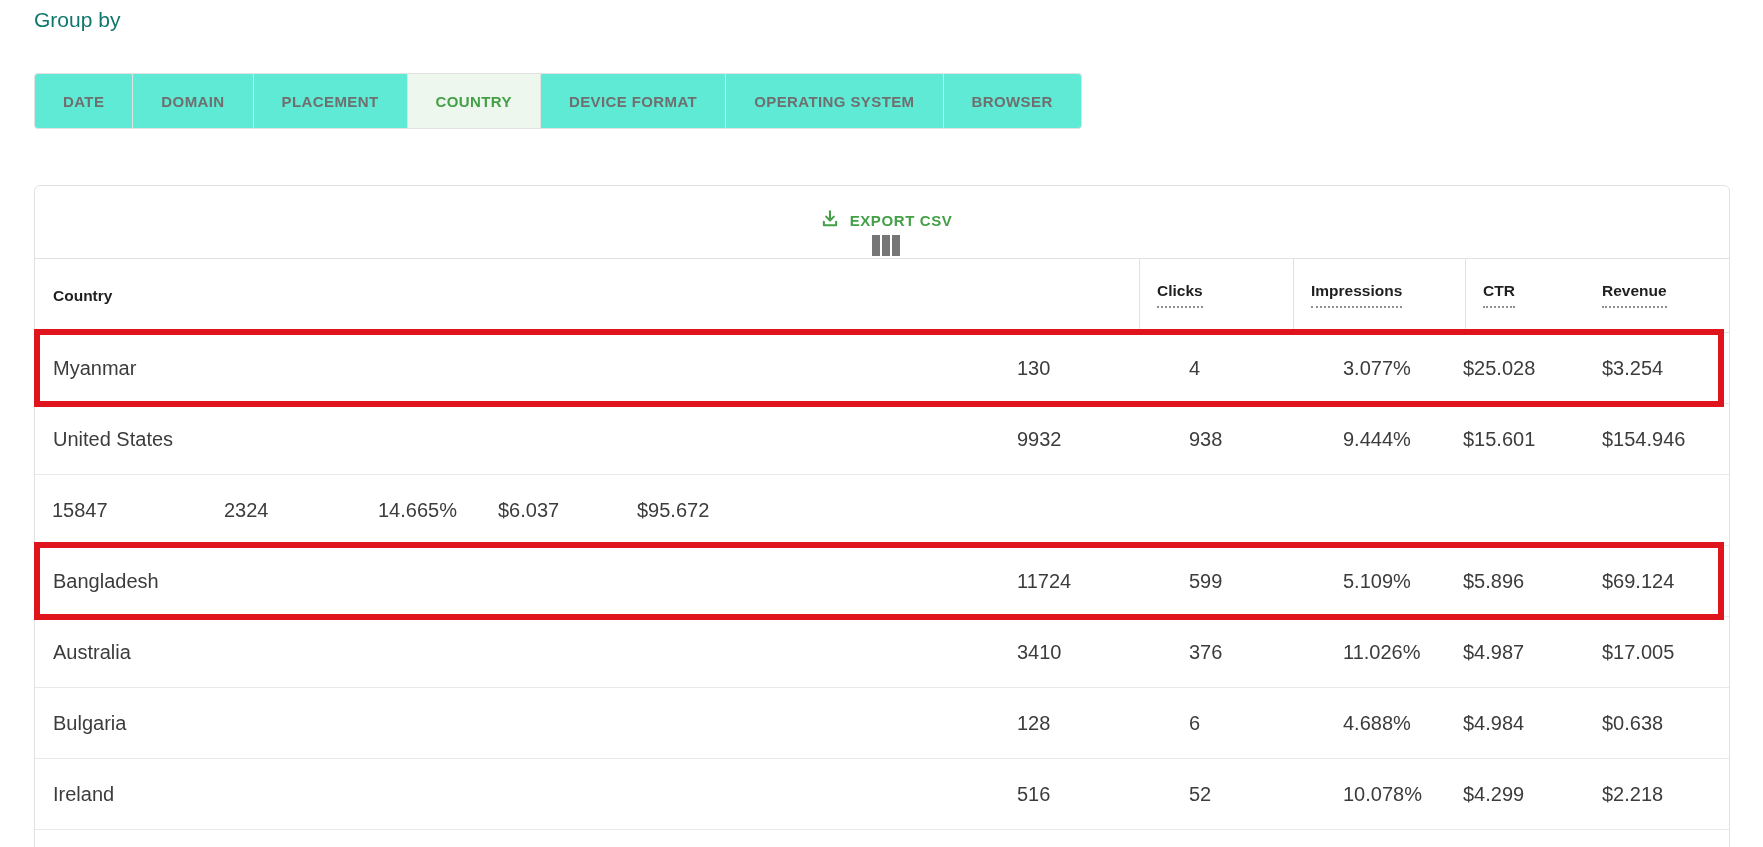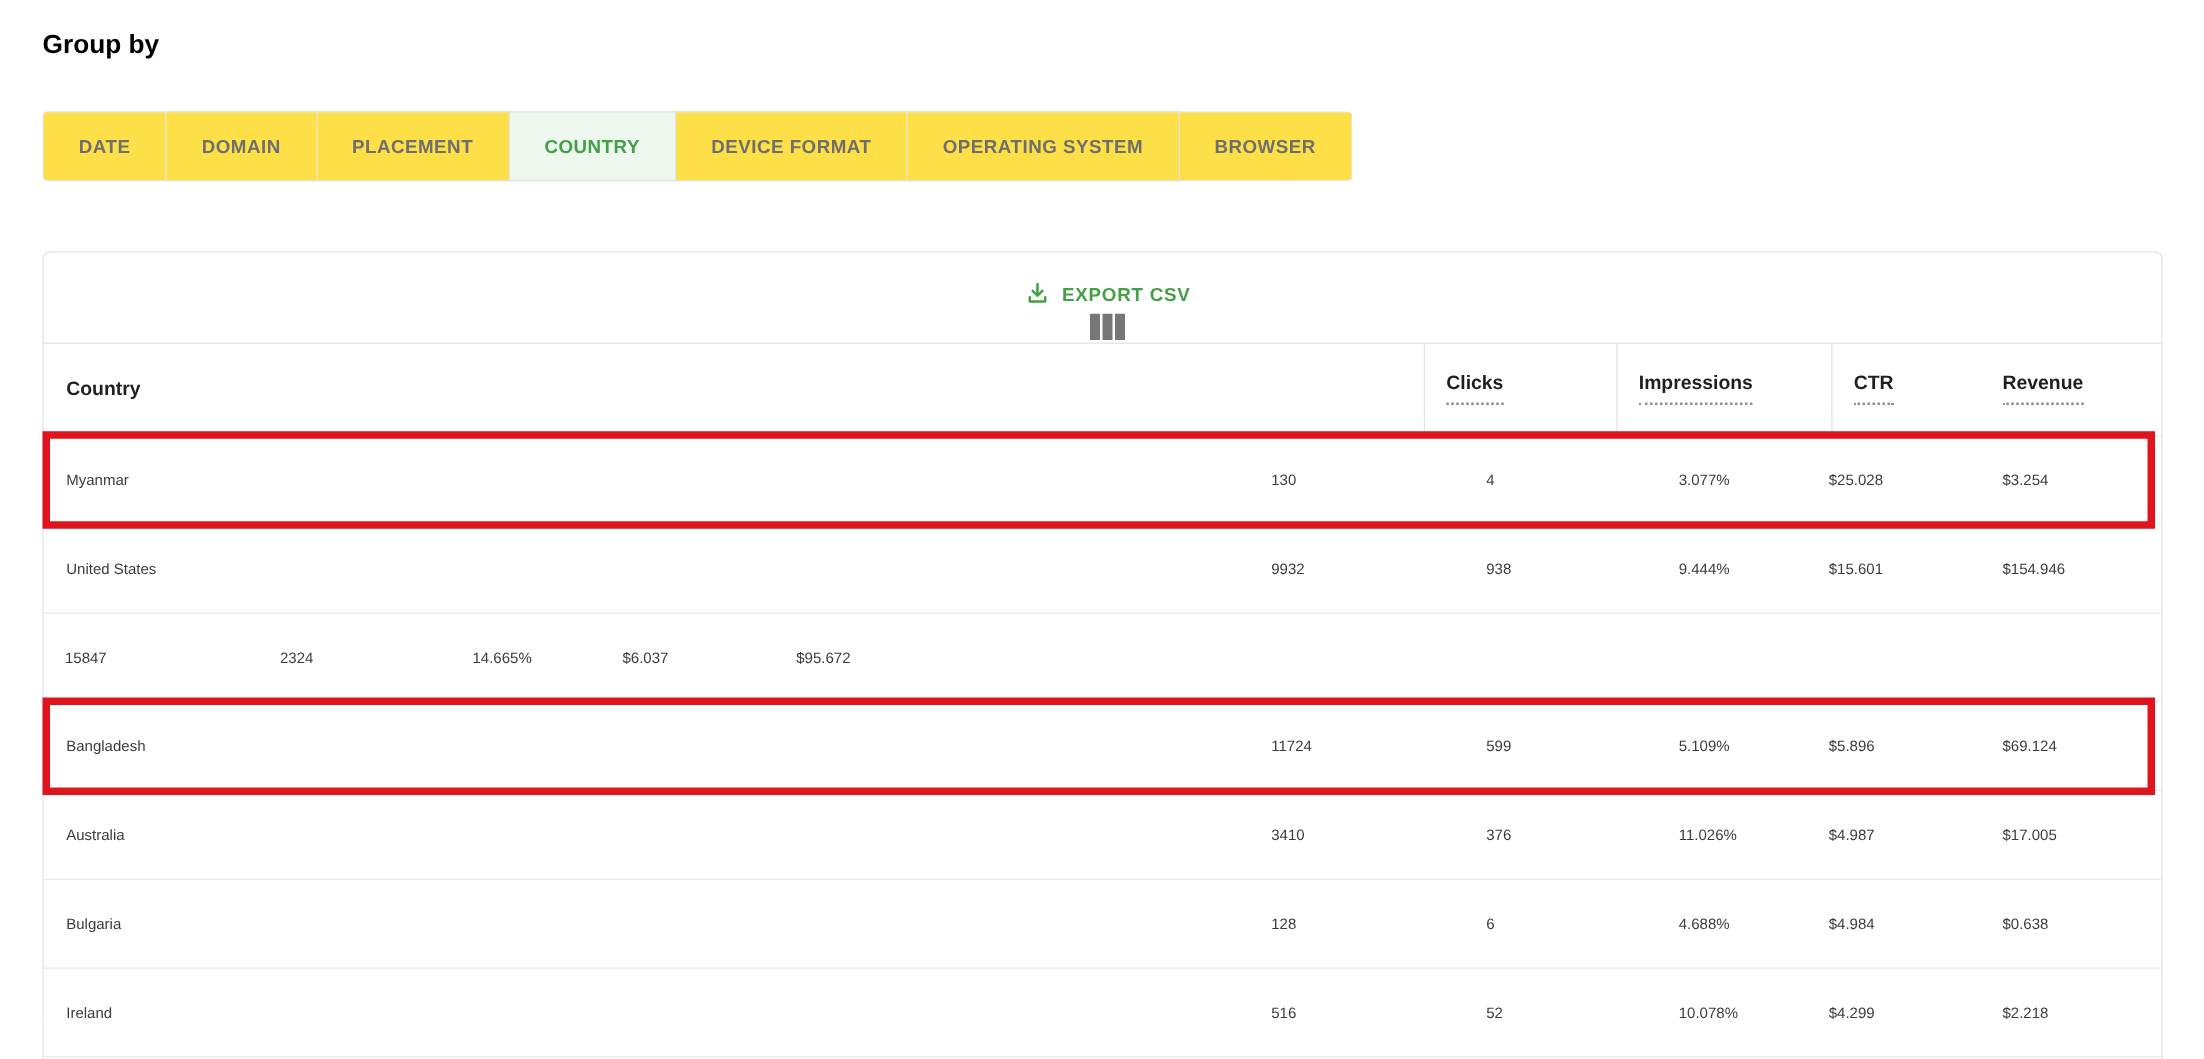--- a/index.html
+++ b/index.html
@@ -1,26 +1,26 @@
 <!DOCTYPE html>
 <html><head>
 <meta charset="utf-8">
 <style>
   * { box-sizing: border-box; margin: 0; padding: 0; }
   html, body { width: 1763px; height: 847px; overflow: hidden; background: #fff;
     font-family: "Liberation Sans", sans-serif; }
   .page { padding: 0 33px 0 34px; }
 
   
-  .title { padding-top: 24px; font-size: 21px; font-weight: bold; color: #000000; }
+  .title { padding-top: 8px; font-size: 21px; font-weight: normal; color: #0f766e; }
 
   
   .tabs { display: flex; margin-top: 41px; }
   .tab { height: 56px; display: flex; align-items: center; justify-content: center;
-    padding: 0 28px; background: #fde047; border: 1px solid #e2e2e2; border-left: none;
+    padding: 0 28px; background: #5eead4; border: 1px solid #e2e2e2; border-left: none;
     cursor: pointer; }
   .tab:first-child { border-left: 1px solid #e2e2e2; border-radius: 4px 0 0 4px; }
   .tab:last-child { border-radius: 0 4px 4px 0; }
   .tab span { font-size: 15px; font-weight: bold; letter-spacing: 0.4px; color: #6f6f6f; }
   .tab.active { background: #eef7ee; }
   .tab.active span { color: #43a047; }
 
   
   .card { margin-top: 56px; border: 1px solid #e2e2e2; border-radius: 6px;
     background: #fff; height: 720px; }
@@ -49,21 +49,21 @@
   .col-revenue { width: 144px; }
   .hcell.sep { border-left: 1px solid #e2e2e2; }
   .hcell.sorted { border: 2px solid #43a047; padding-left: 15px; }
   .hlabel { font-size: 15.5px; font-weight: bold; color: #1f1f1f; line-height: 1; }
   .hlabel.dotted { border-bottom: 2px dotted #8f8f8f; padding-bottom: 7px; }
   .sort-arrow { margin-left: 13px; display: flex; align-items: center; }
 
   
   .row { display: flex; align-items: center; height: 71px;
     border-bottom: 1px solid #e9e9e9; position: relative; }
-  .cell { padding-left: 17px; font-size: 12px; color: #3c3c3c; }
+  .cell { padding-left: 17px; font-size: 20px; color: #3c3c3c; }
   .cell.col-country { flex: 1; padding-left: 18px; }
   .row.highlighted::after { content: ""; position: absolute; left: -1px; right: 5px;
     top: -4px; bottom: -4px; border: 6px solid #e0141c; pointer-events: none;
     z-index: 2; }
 </style>
 </head>
 <body>
 
 <div class="page">
 

